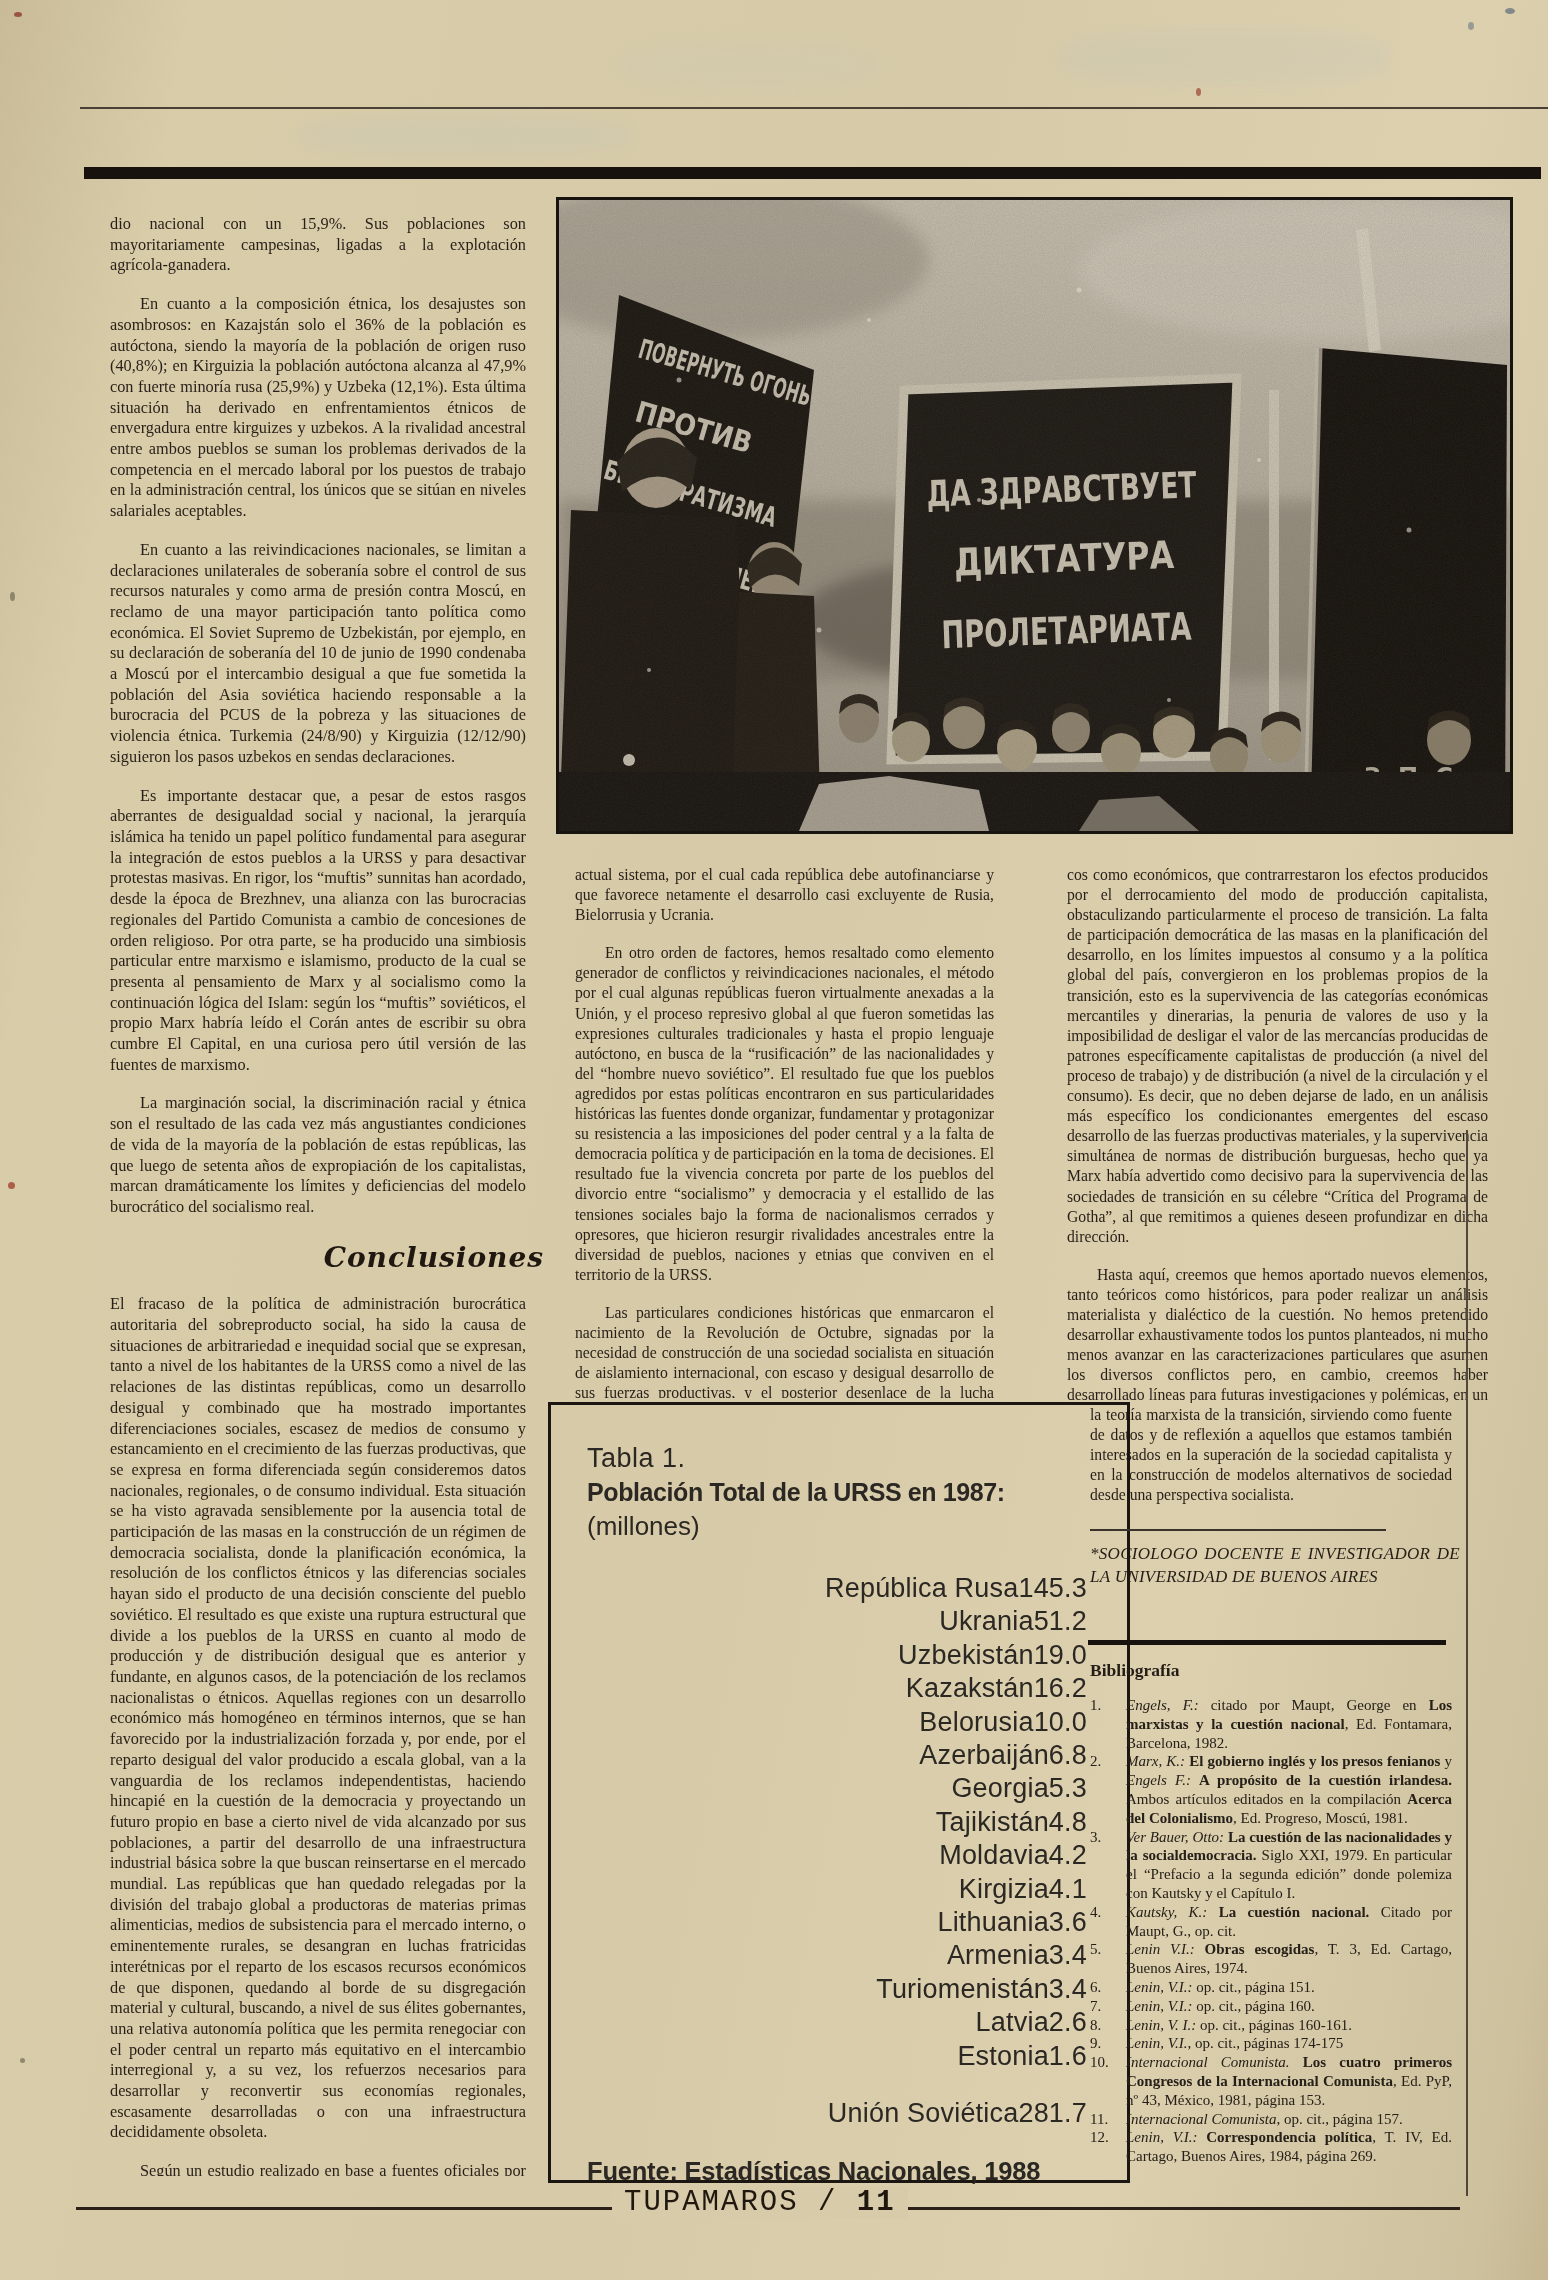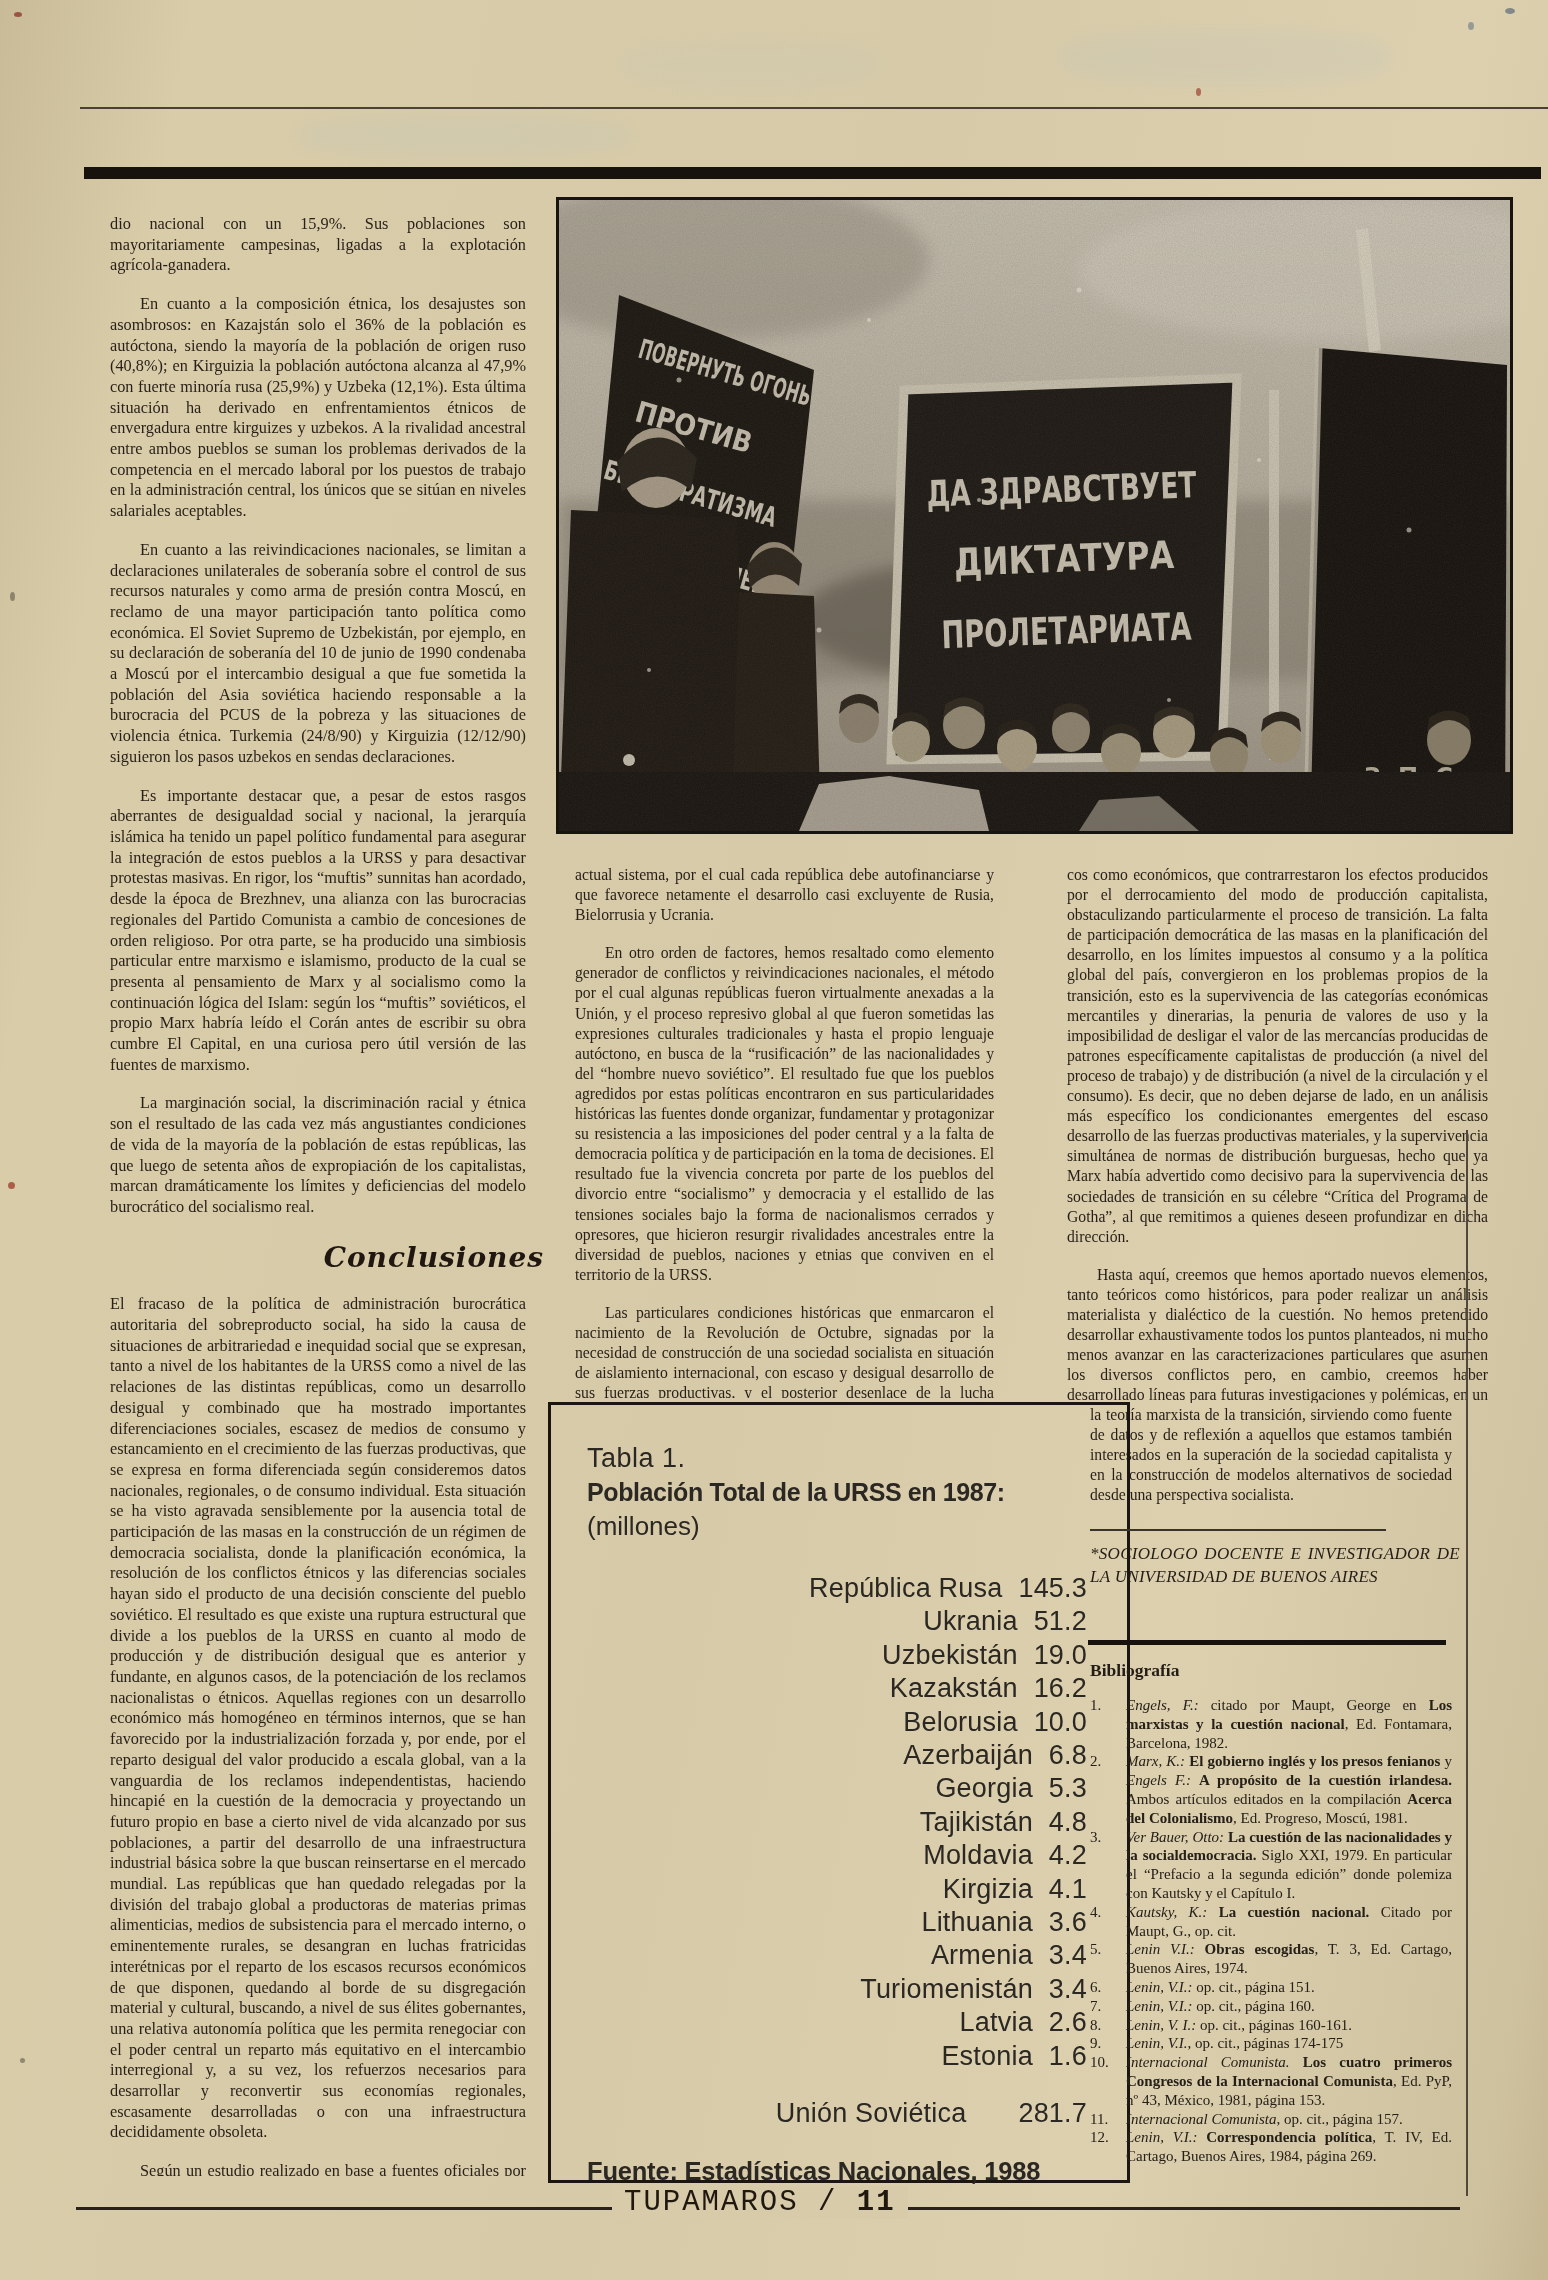--- a/index.html
+++ b/index.html
@@ -32,22 +32,22 @@
   .photo-frame svg{display:block; width:100%; height:100%;}
   
   .tabla{position:absolute; left:548px; top:1402px; width:582px; height:781px;
     border:3px solid #1b1611; box-sizing:border-box; padding:36px 40px 0 36px;
     font-family:"Liberation Sans", sans-serif; color:#2b2722;}
   .tabla .t1{font-size:27px; line-height:35px; letter-spacing:.5px;}
   .tabla .t2{font-size:25px; line-height:33px; font-weight:700; letter-spacing:-.4px;}
   .tabla .t3{font-size:26px; line-height:35px;}
   .trows{margin-top:28px;}
   .trow{display:flex; justify-content:flex-end; font-size:27px; line-height:33.4px; letter-spacing:.2px;}
-  .trow .tval{text-align:right;margin-left:16px;}
-  .trow.total{margin-top:24px;gap:36px;}
+  .trow .tval{text-align:right;}
+  .trow.total{margin-top:24px;}
   .tsource{margin-top:26px; font-weight:700; font-size:25.5px; letter-spacing:-.2px;}
   
   .note-rule{position:absolute; left:1090px; top:1529px; width:296px; height:2px; background:#3a332b;}
   .author-note{position:absolute; left:1090px; top:1543px; width:370px;
     font-size:17px; line-height:22.5px; text-align:justify; letter-spacing:.3px; color:#241d16;font-style:italic;}
   .bib-rule{position:absolute; left:1088px; top:1640px; width:358px; height:5px; background:#17120d;}
   .bib-heading{position:absolute; left:1090px; top:1660px; font-size:17.5px; font-weight:700; color:#241d16;}
   .bib-list{position:absolute; left:1090px; top:1696px; width:362px;
     font-size:15px; line-height:18.8px; color:#262019; text-align:justify;}
   .bib-item{display:flex;}

